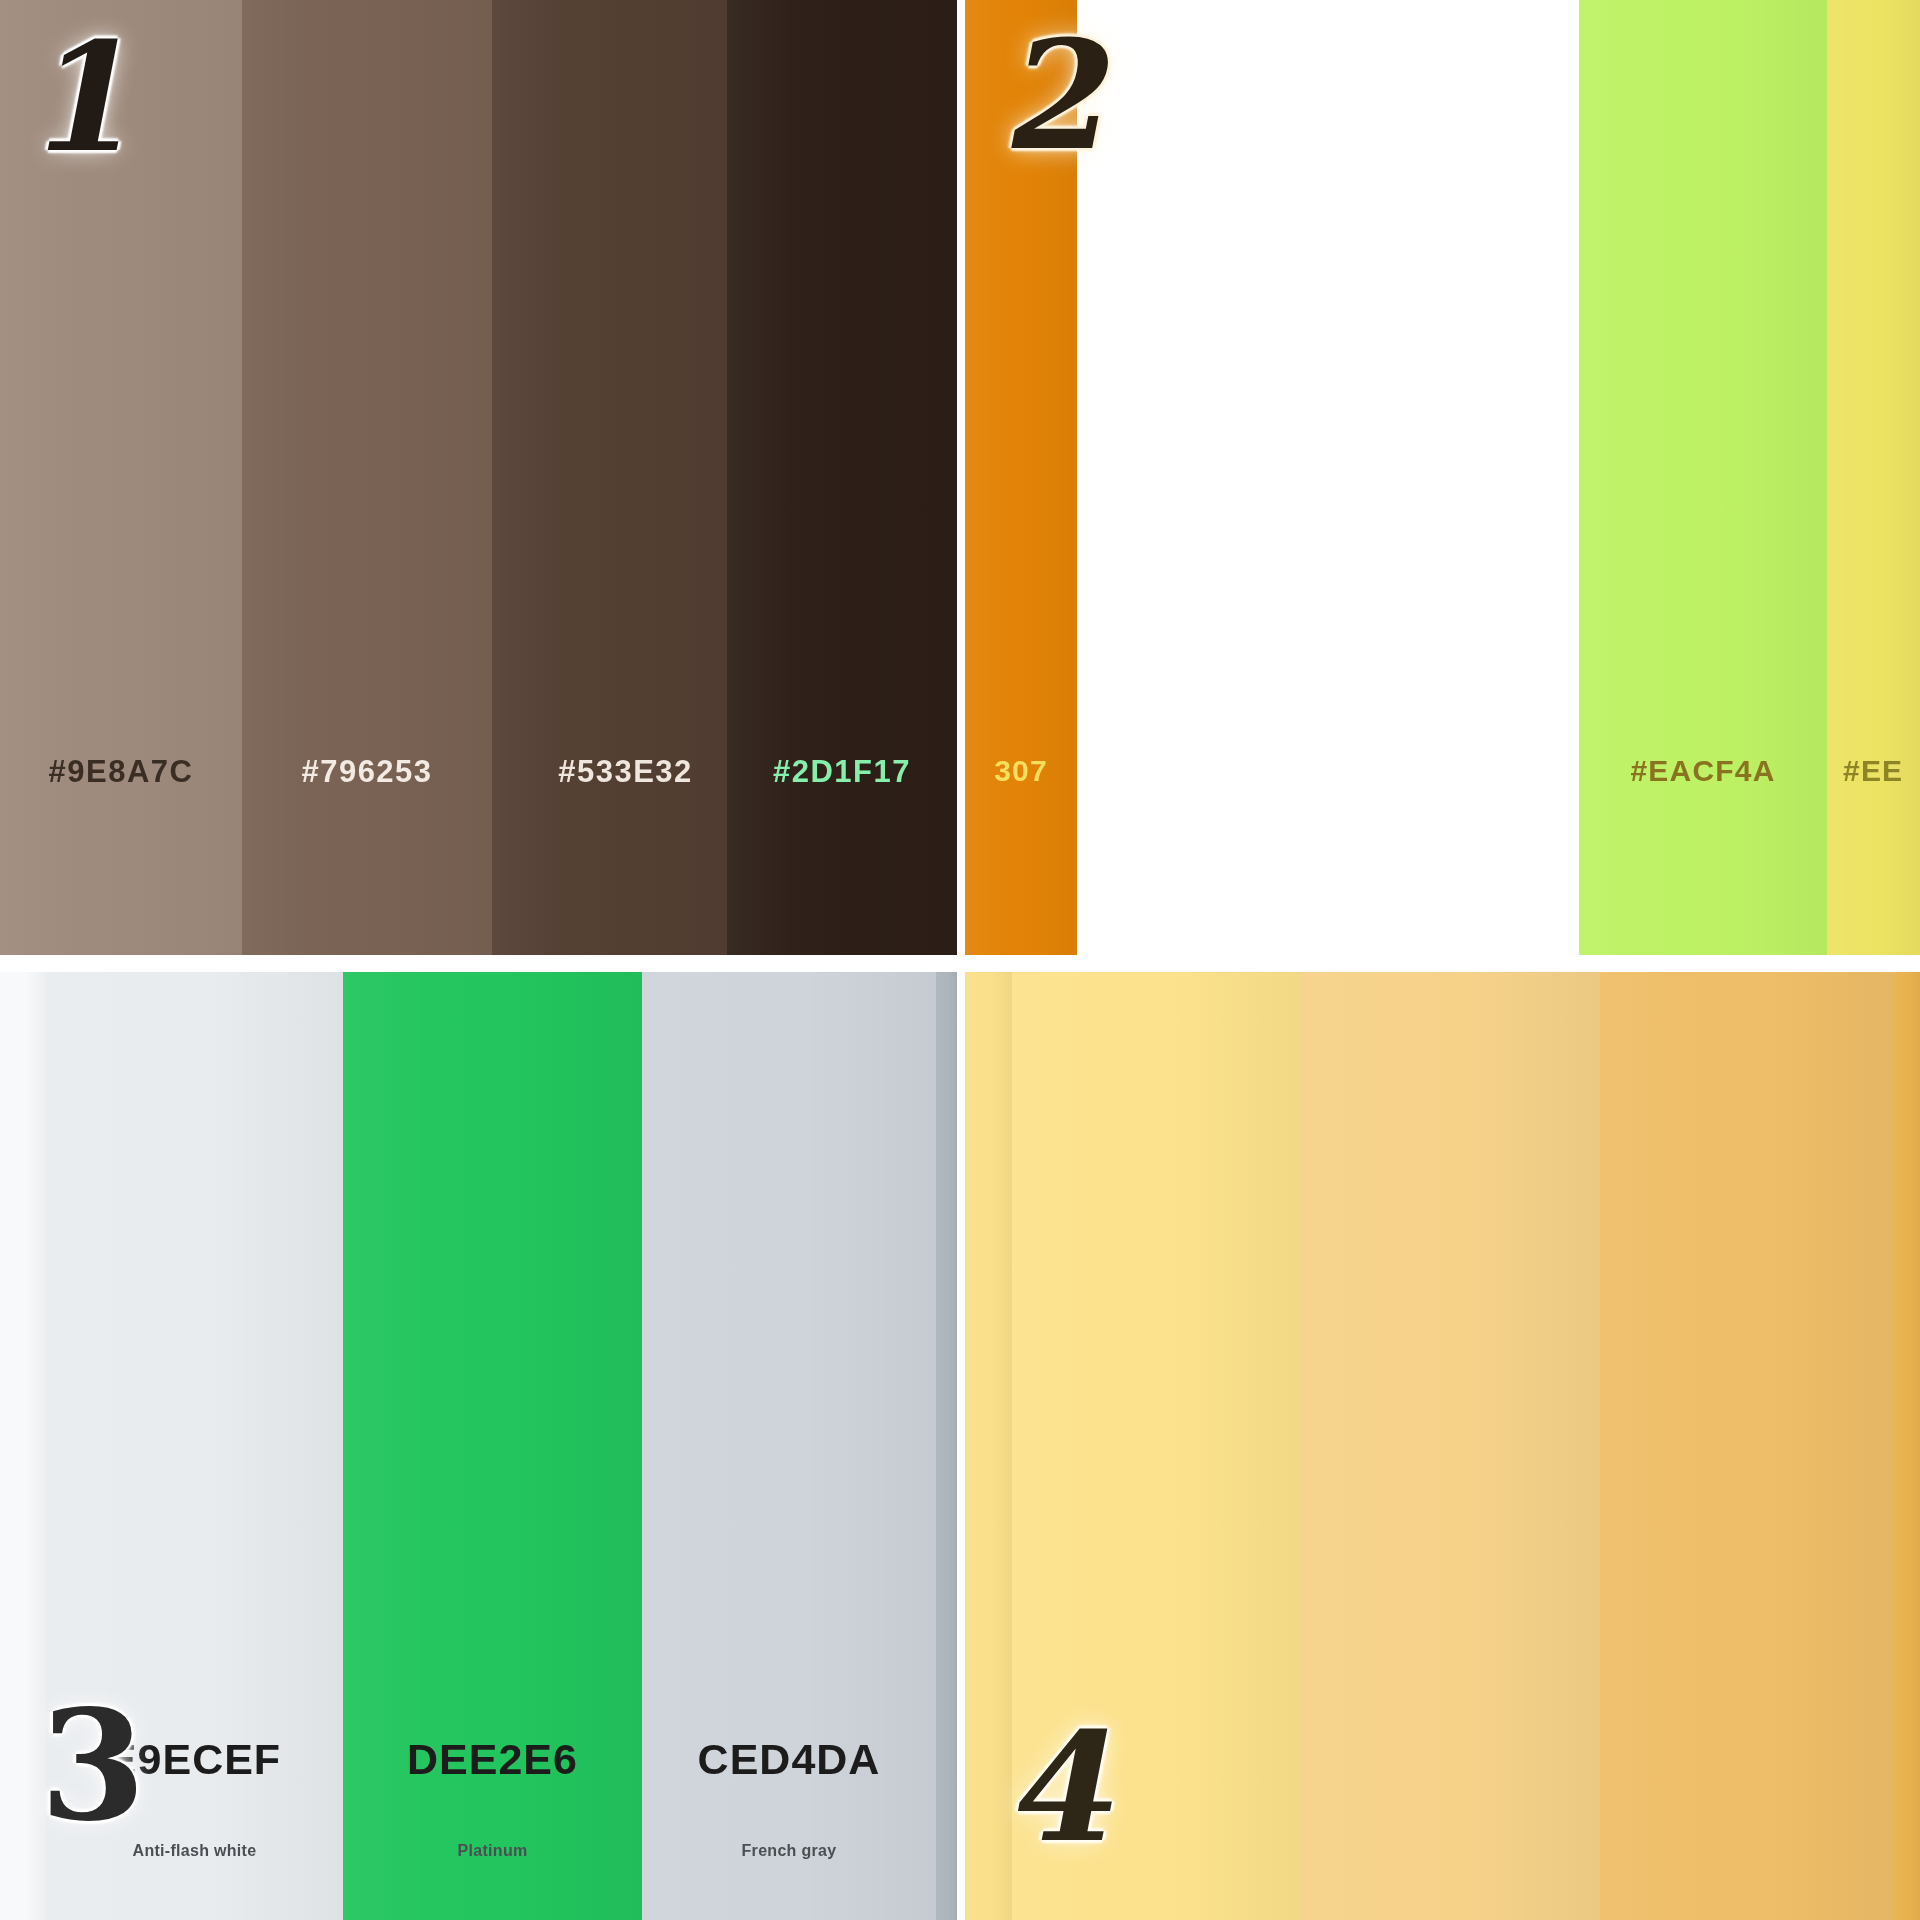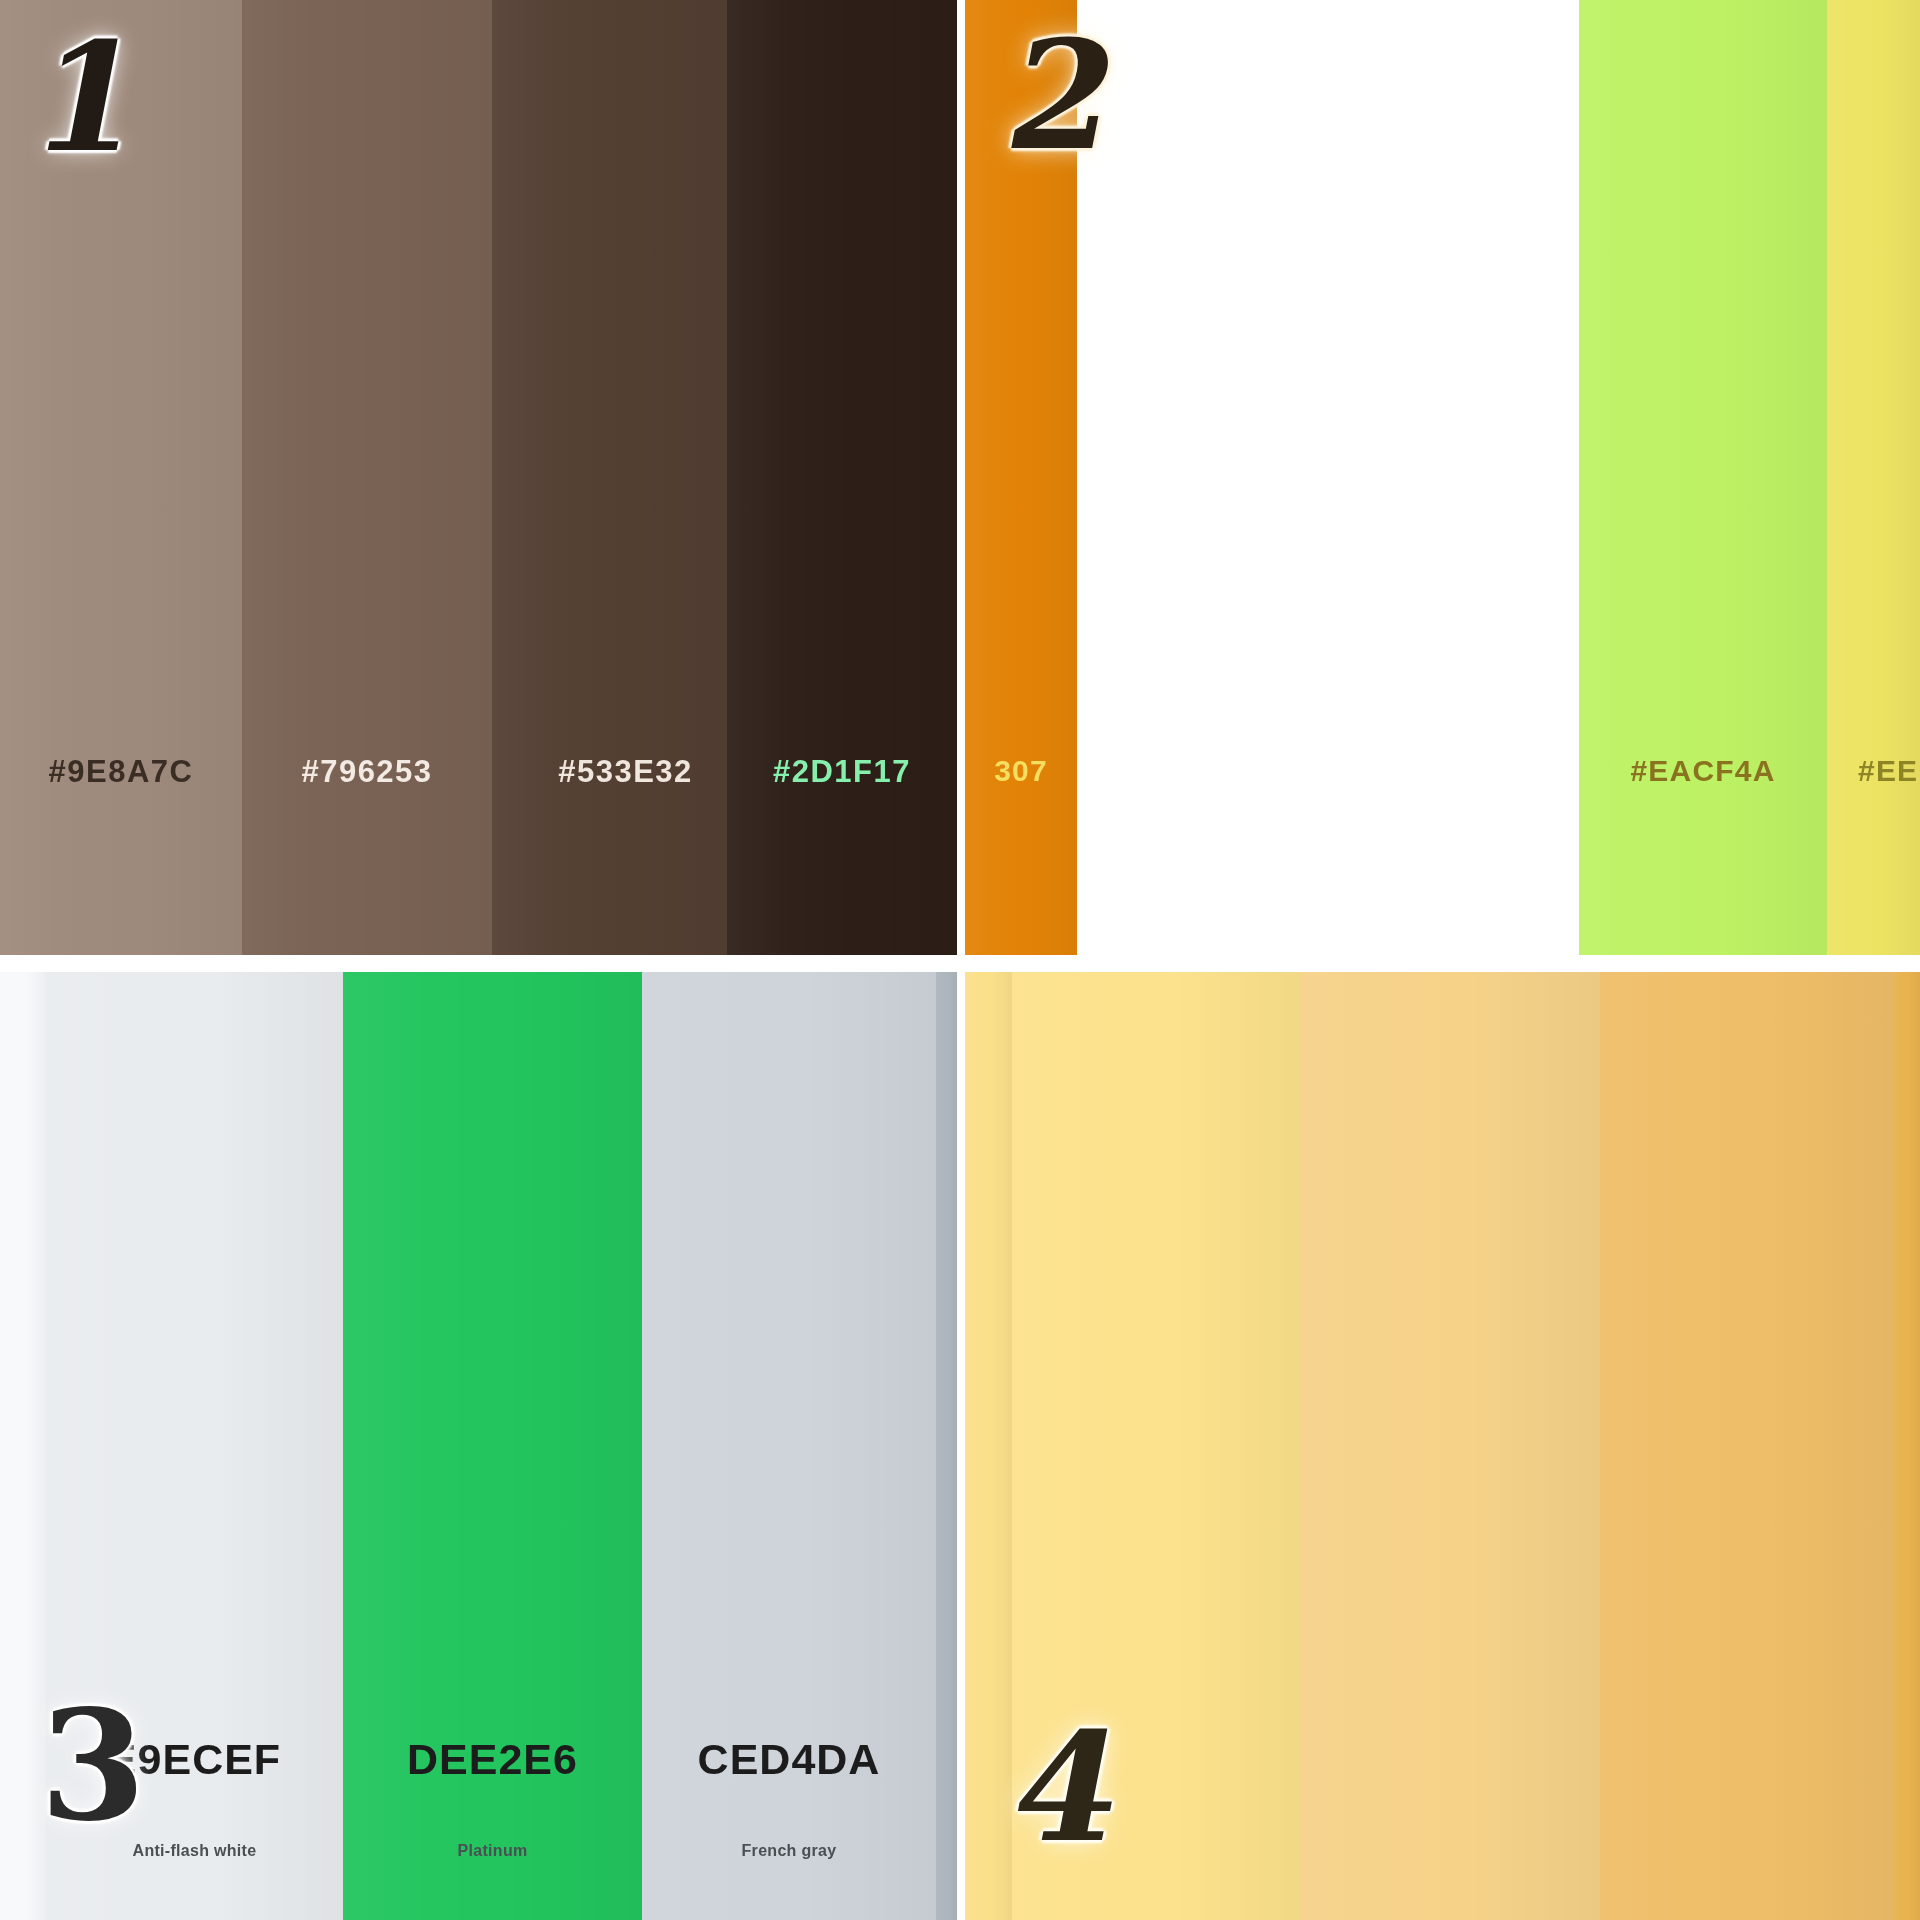--- a/index.html
+++ b/index.html
@@ -163,21 +163,21 @@
   </div>
 
   <div class="quad" id="quad2">
     <div class="strip" style="left:0px;width:112px;background:#E28307;">
       <span class="swatch-label" style="color:#F6DE5E;">307</span>
     </div>
     <div class="strip" style="left:614px;width:248px;background:#bef264;">
       <span class="swatch-label" style="color:#8A7320;">#EACF4A</span>
     </div>
     <div class="strip" style="left:862px;width:93px;background:#EDE363;justify-content:flex-start;">
-      <span class="swatch-label" style="color:#8C8425;padding-left:16px;margin-left:15px;">#EE</span>
+      <span class="swatch-label" style="color:#8C8425;padding-left:16px;">#EE</span>
     </div>
     <div class="badge b2">2</div>
   </div>
 
   <div class="quad" id="quad3">
     <div class="strip" style="left:0px;width:46px;background:#F8F9FA;"></div>
     <div class="strip" style="left:46px;width:297px;background:#E9ECEF;">
       <span class="swatch-hex">E9ECEF</span>
       <span class="swatch-name">Anti-flash white</span>
     </div>

